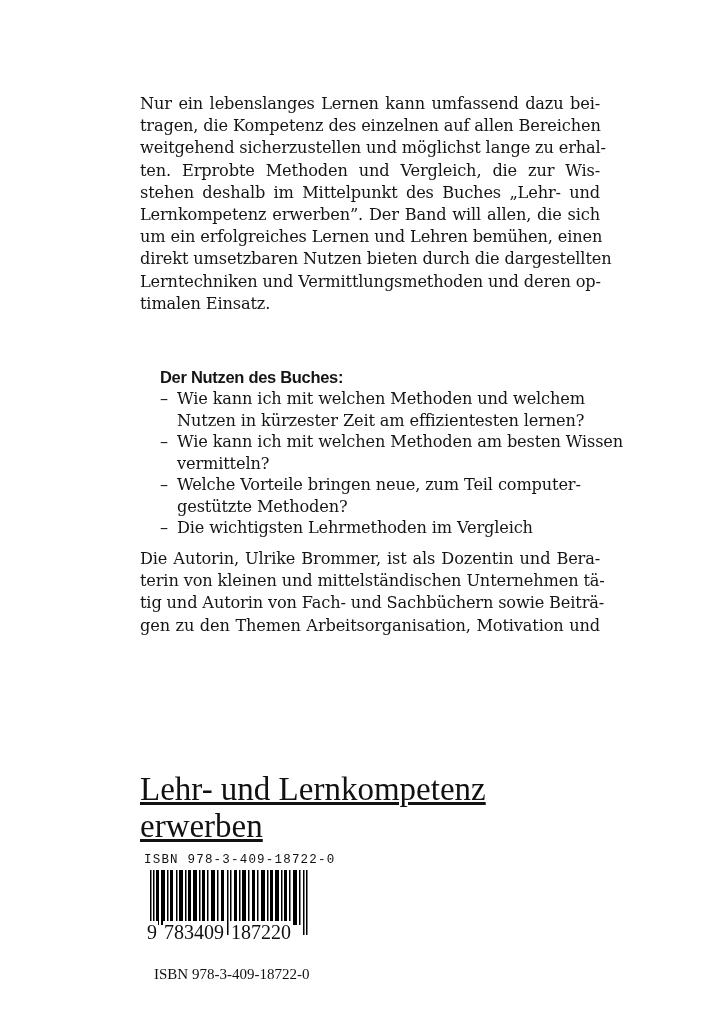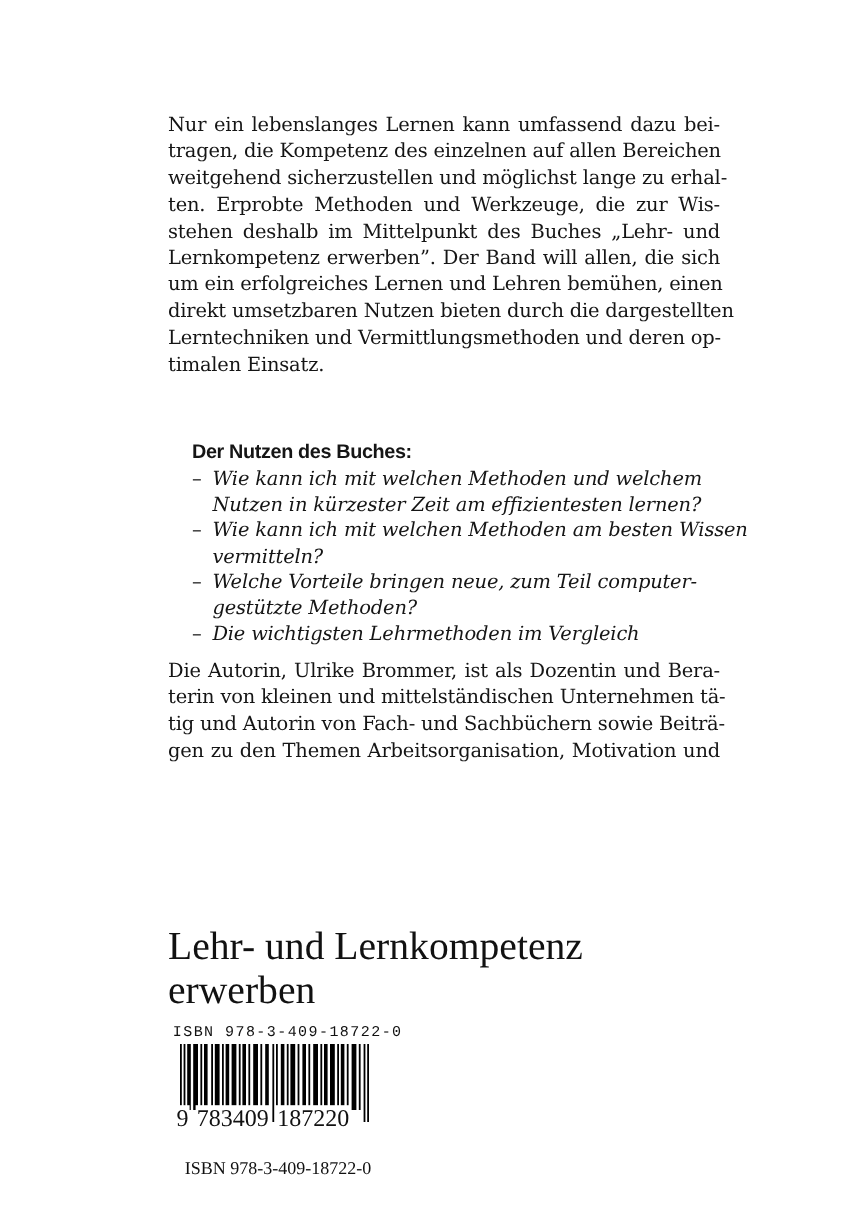--- a/index.html
+++ b/index.html
@@ -16,27 +16,27 @@
     .para .ln { display: block; text-align: justify; text-align-last: justify; white-space: nowrap; }
     .para .ln.last { text-align-last: left; }
     #intro { top: 93px; }
     #benefits { top: 366px; margin-left: 20px; }
     .bhead {
       font-family: "Liberation Sans", sans-serif; font-weight: bold;
       font-size: 16.5px; line-height: 22px; letter-spacing: -0.3px;
     }
     .bitem { font-size: 16.2px; line-height: 21.5px; letter-spacing: -0.15px; position: relative; padding-left: 17px; }
     .bitem .dash { position: absolute; left: 0; top: 0; }
-    .bitem .ln { display: block; white-space: nowrap; font-style: italic; }
+    .bitem .ln { display: block; white-space: nowrap; }
     #author { top: 548px; }
     #book-title {
       top: 771px; font-family: "Liberation Serif", serif;
       font-size: 33px; line-height: 37px; color: #111;
     }
-    #book-title .ln { display: block; white-space: nowrap; }
+    #book-title .ln { display: block; white-space: nowrap; text-decoration: underline; }
     #isbn-top {
       position: absolute; left: 144px; top: 853px;
       font-family: "Liberation Mono", monospace; font-size: 12.5px; letter-spacing: 1.2px; color: #111;
     }
     #barcode { position: absolute; left: 150px; top: 870px; width: 160px; height: 65px; }
     #barcode-digits {
       position: absolute; left: 146px; top: 921px;
       font-family: Liberation Serif, serif; font-size: 20px; color: #111; white-space: pre;
       background: transparent;
     }
@@ -46,21 +46,21 @@
       font-family: "Liberation Serif", serif; font-size: 15px; color: #111;
     }
   </style>
 </head>
 <body>
 
 <div class="col para" id="intro">
   <span class="ln">Nur ein lebenslanges Lernen kann umfassend dazu bei-</span>
   <span class="ln">tragen, die Kompetenz des einzelnen auf allen Bereichen</span>
   <span class="ln">weitgehend sicherzustellen und möglichst lange zu erhal-</span>
-  <span class="ln">ten. Erprobte Methoden und Werkzeuge, die zur Wis-</span>
+  <span class="ln">ten. Erprobte Methoden und Vergleich, die zur Wis-</span>
   <span class="ln">stehen deshalb im Mittelpunkt des Buches „Lehr- und</span>
   <span class="ln">Lernkompetenz erwerben”. Der Band will allen, die sich</span>
   <span class="ln">um ein erfolgreiches Lernen und Lehren bemühen, einen</span>
   <span class="ln">direkt umsetzbaren Nutzen bieten durch die dargestellten</span>
   <span class="ln">Lerntechniken und Vermittlungsmethoden und deren op-</span>
   <span class="ln last">timalen Einsatz.</span>
 </div>
 
 <div class="col" id="benefits">
   <div class="bhead">Der Nutzen des Buches:</div>

